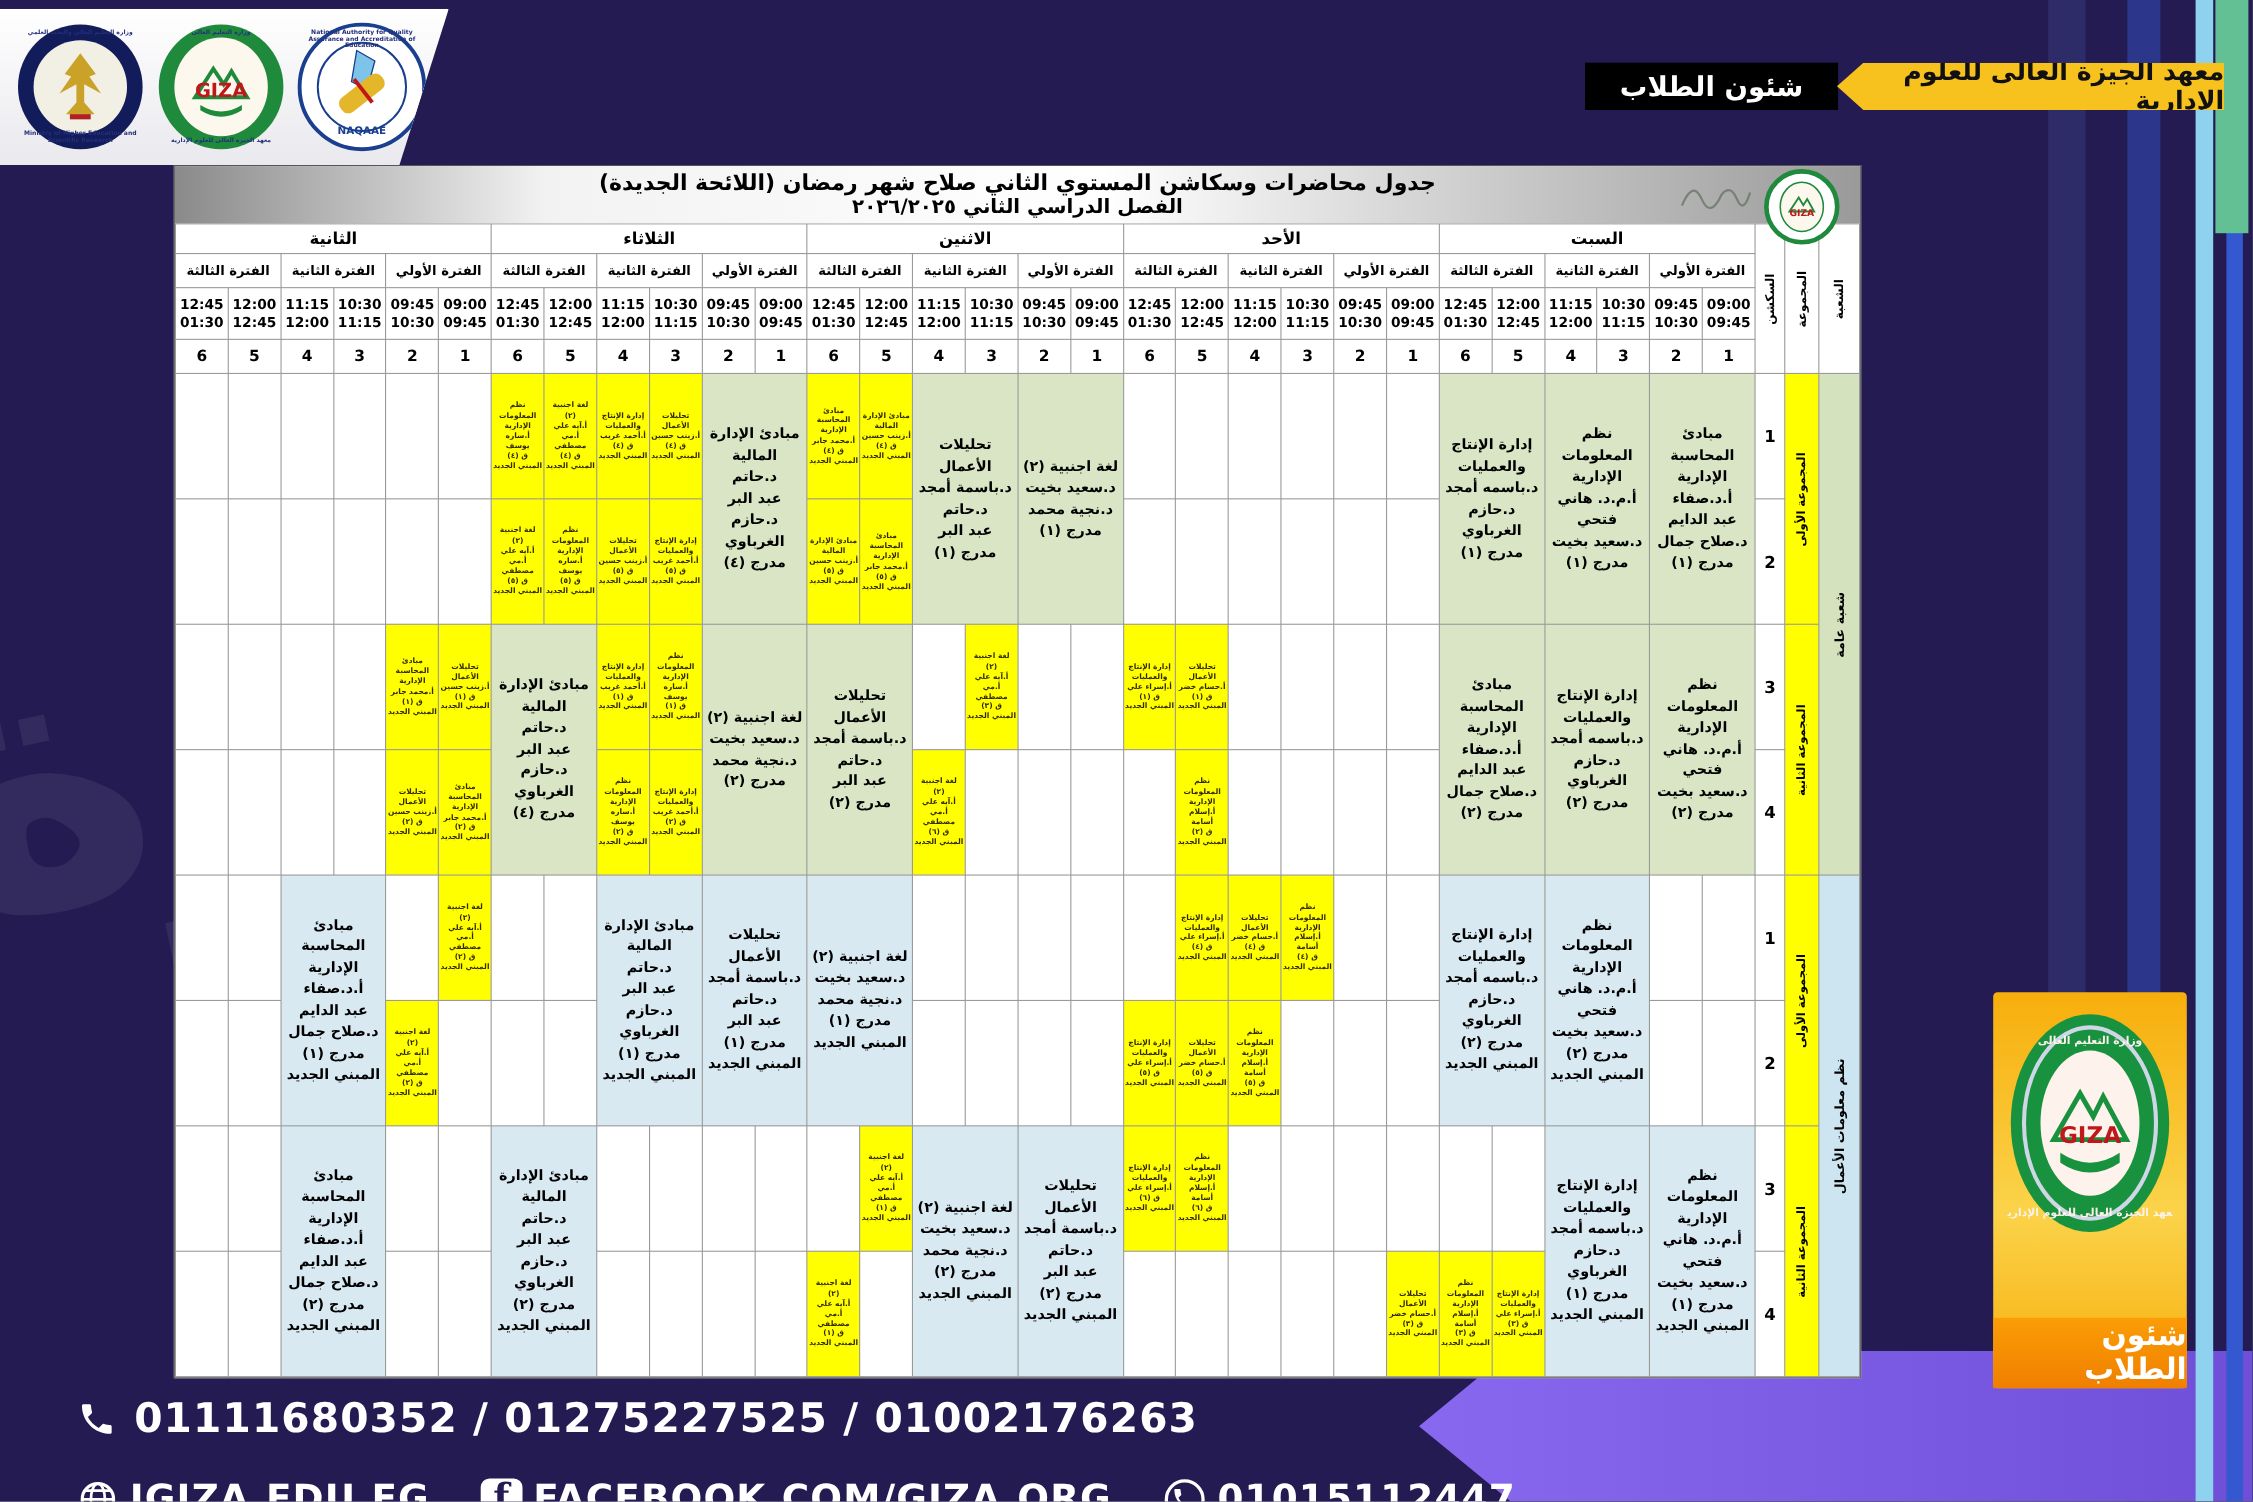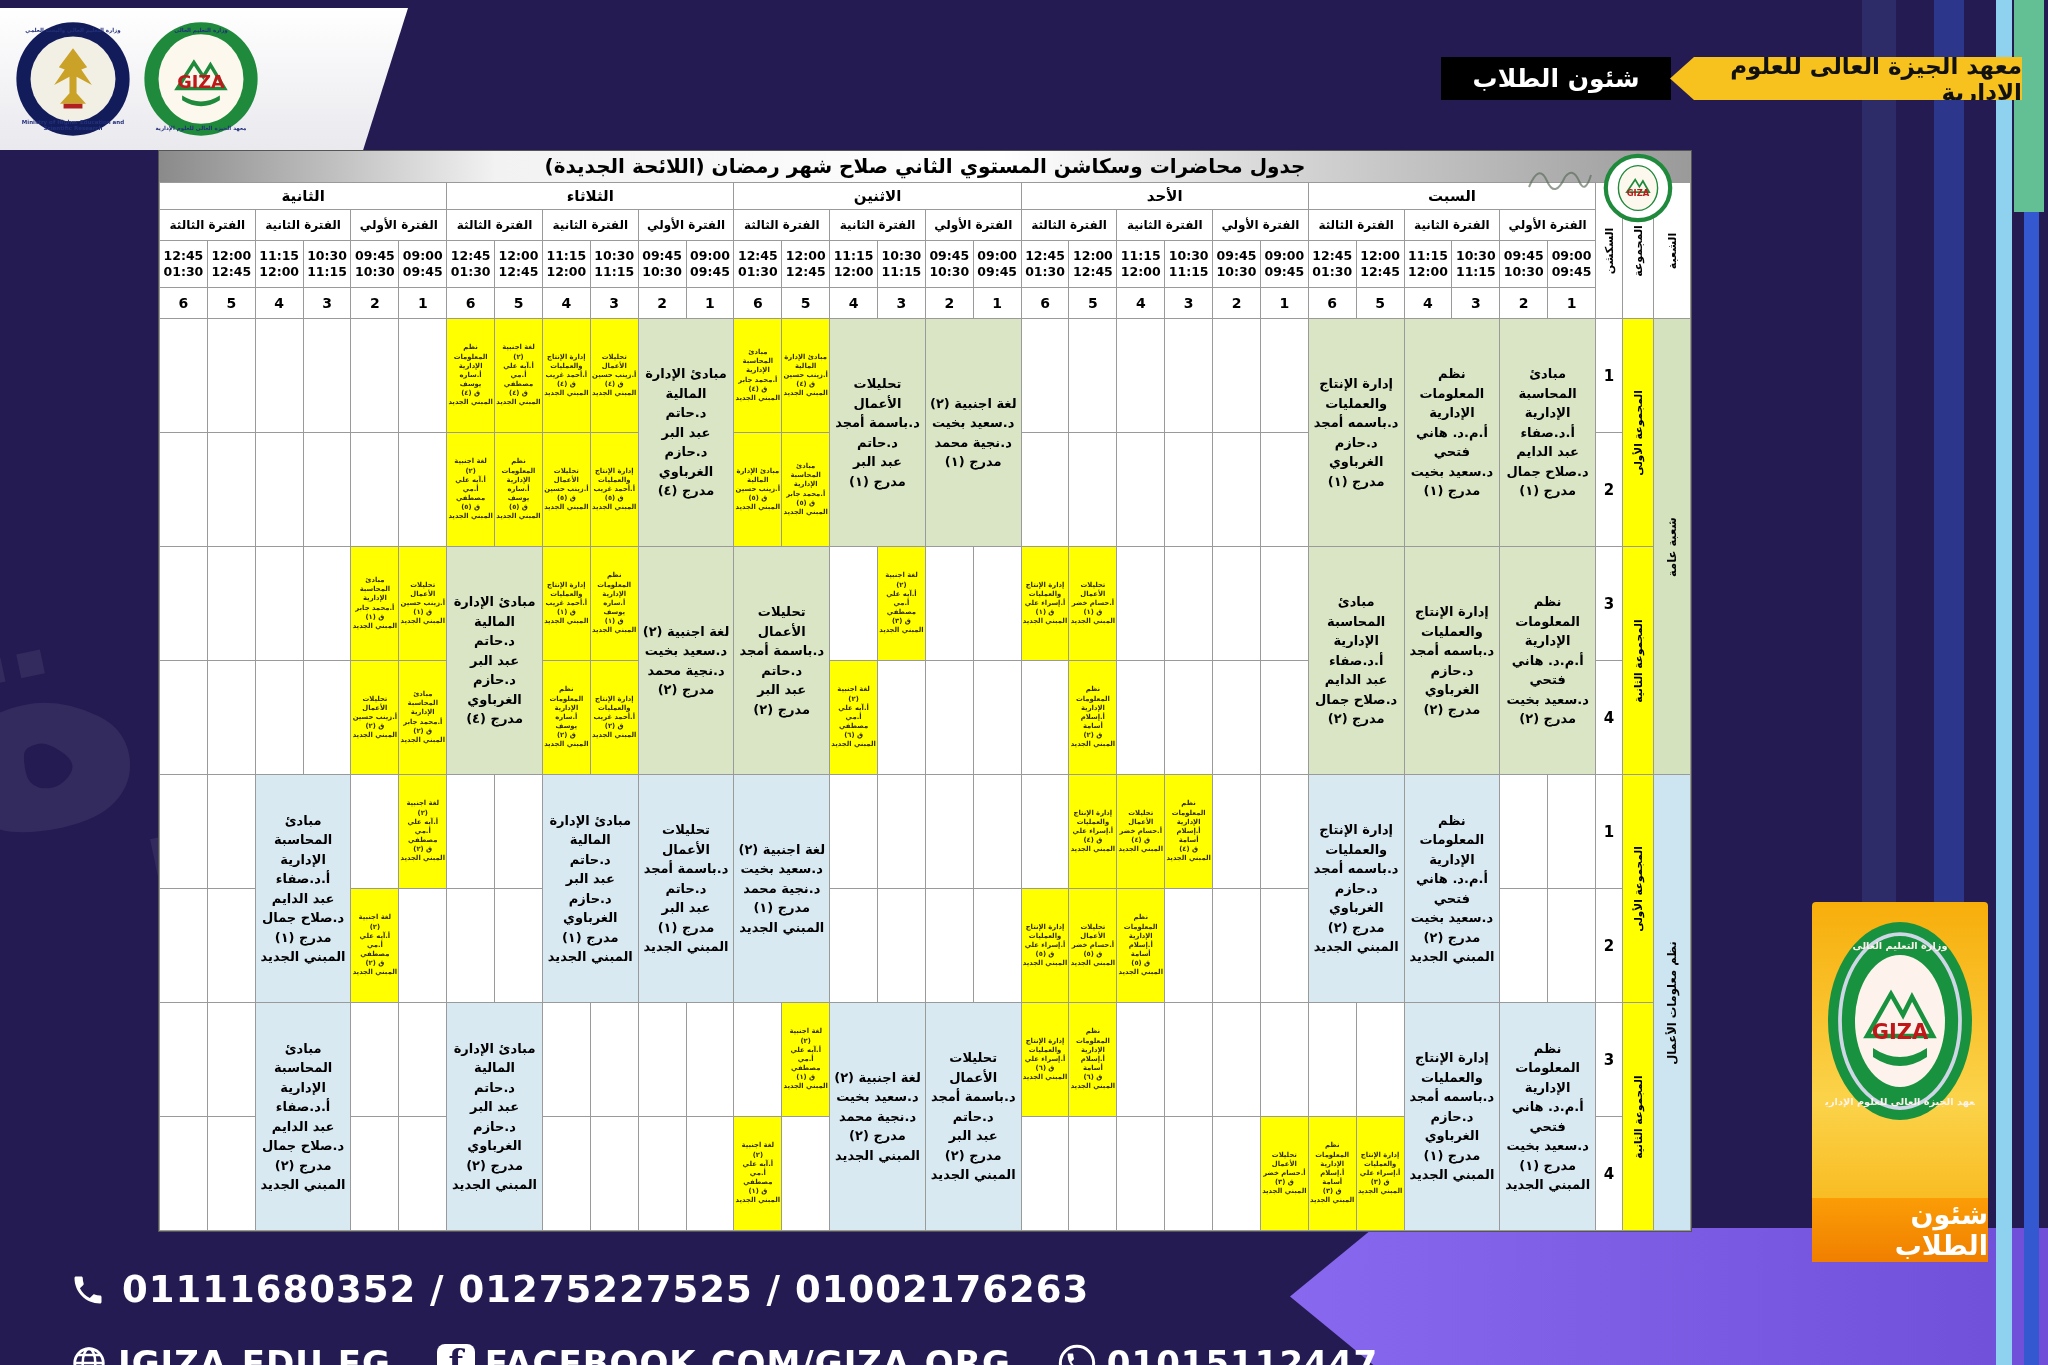--- a/index.html
+++ b/index.html
@@ -109,20 +109,31 @@
     <svg width="118" height="118" viewBox="0 0 100 100">
       <circle cx="50" cy="50" r="48" fill="#1f8a3c"></circle>
       <ellipse cx="50" cy="50" rx="36" ry="38" fill="#fdf8ee"></ellipse>
       <path d="M30 58 L44 36 L52 48 L58 38 L70 58 Z" fill="none" stroke="#1f8a3c" stroke-width="3"></path>
       <path d="M34 64 Q50 74 66 64 L66 68 Q50 78 34 68 Z" fill="#1f8a3c"></path>
       <text x="50" y="58" text-anchor="middle" font-size="15" font-weight="bold" fill="#c01818" font-family="DejaVu Sans, sans-serif">GIZA</text>
     </svg>
     <div class="cap top">وزارة التعليم العالى</div>
     <div class="cap bot">معهد الجيزة العالى للعلوم الإدارية</div>
   </div>
+  <div class="roundlogo">
+    <svg width="118" height="118" viewBox="0 0 100 100">
+      <circle cx="50" cy="50" r="48" fill="#ffffff" stroke="#1a3f8f" stroke-width="3"></circle>
+      <circle cx="50" cy="50" r="34" fill="#ffffff" stroke="#1a3f8f" stroke-width="1.5"></circle>
+      <path d="M46 22 L60 30 L54 52 L42 46 Z" fill="#7ec3e8" stroke="#1a3f8f" stroke-width="1"></path>
+      <rect x="30" y="48" width="40" height="14" rx="6" fill="#e4b62a" transform="rotate(-38 50 55)"></rect>
+      <path d="M44 44 L58 62" stroke="#c01818" stroke-width="3"></path>
+      <text x="50" y="86" text-anchor="middle" font-size="8" font-weight="bold" fill="#1a3f8f" font-family="DejaVu Sans, sans-serif">NAQAAE</text>
+    </svg>
+    <div class="cap top">National Authority for Quality Assurance and Accreditation of Education</div>
+  </div>
 </div>
 
 <div id="top-banner">
   <div id="banner-black" dir="rtl">شئون الطلاب</div>
   <div id="banner-yellow" dir="rtl">معهد الجيزة العالى للعلوم الإدارية</div>
 </div>
 
 <div id="side-panel">
   <svg class="biglogo" width="150" height="210" viewBox="0 0 100 140">
     <ellipse cx="50" cy="70" rx="48" ry="66" fill="#19923f"></ellipse>
@@ -133,20 +144,21 @@
     <text x="50" y="82" text-anchor="middle" font-size="14" font-weight="bold" fill="#c01818" font-family="DejaVu Sans, sans-serif">GIZA</text>
     <text x="50" y="22" text-anchor="middle" font-size="6.5" font-weight="bold" fill="#fdf3ec" font-family="DejaVu Sans, sans-serif">وزارة التعليم العالى</text>
     <text x="50" y="126" text-anchor="middle" font-size="6.5" font-weight="bold" fill="#fdf3ec" font-family="DejaVu Sans, sans-serif">معهد الجيزة العالى للعلوم الإدارية</text>
   </svg>
   <div id="side-panel-label" dir="rtl">شئون الطلاب</div>
 </div>
 
 <div id="timetable">
   <div id="table-title" dir="rtl">
     <div class="t1">جدول محاضرات وسكاشن المستوي الثاني صلاح شهر رمضان  (اللائحة الجديدة)</div>
+    <div class="t2">الفصل الدراسي الثاني ٢٠٢٦/٢٠٢٥</div>
     <svg id="signature" width="70" height="44" viewBox="0 0 70 44">
       <path d="M4 30 Q14 6 22 24 T40 20 Q48 10 54 24 T66 18" fill="none" stroke="#5a6b5a" stroke-width="2"></path>
     </svg>
     <svg id="stamp" width="70" height="70" viewBox="0 0 100 100">
       <circle cx="50" cy="50" r="46" fill="#ffffff" stroke="#1f8a3c" stroke-width="6"></circle>
       <ellipse cx="50" cy="50" rx="28" ry="32" fill="#fdf8ee" stroke="#1f8a3c" stroke-width="2"></ellipse>
       <path d="M34 56 L46 38 L52 48 L57 40 L66 56 Z" fill="none" stroke="#1f8a3c" stroke-width="2.5"></path>
       <text x="50" y="62" text-anchor="middle" font-size="12" font-weight="bold" fill="#c01818" font-family="DejaVu Sans, sans-serif">GIZA</text>
     </svg>
   </div>

